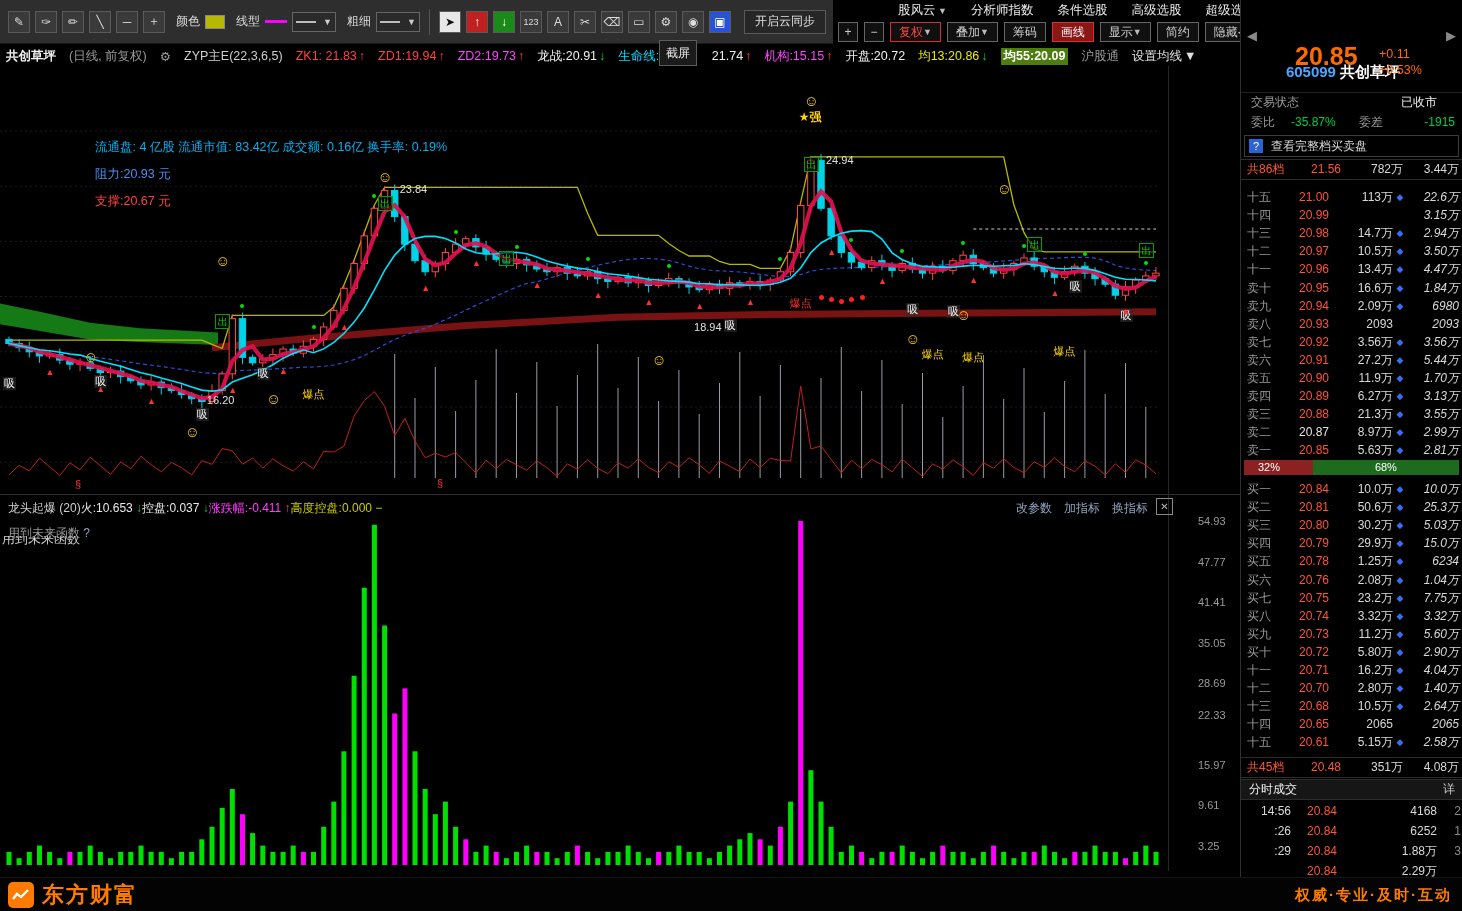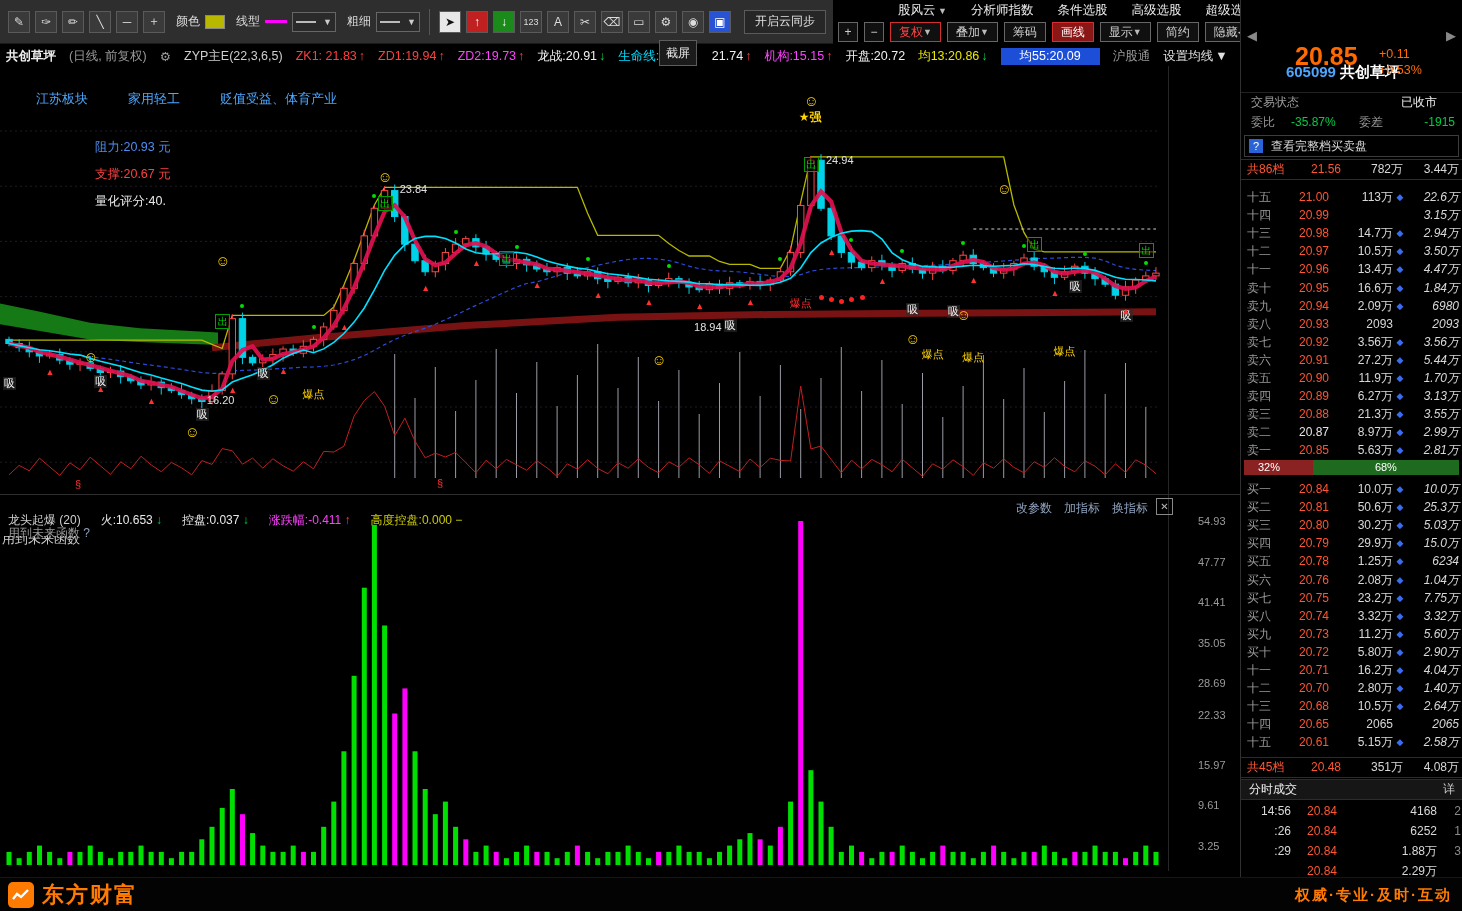--- a/index.html
+++ b/index.html
@@ -51,21 +51,21 @@
   .ax{position:absolute;left:30px;color:#9a9a9a;font-size:11px;}
   #axis-main{position:absolute;left:1168px;top:66px;width:72px;height:428px;}
   #axis-lower{position:absolute;left:1168px;top:519px;width:72px;height:352px;}
   #v-sep{position:absolute;left:1168px;top:66px;width:1px;height:805px;background:#262626;}
   #clip-note{position:absolute;left:2px;top:470px;height:11px;overflow:hidden;width:110px;}
   #clip-note span{position:relative;top:-7px;font-size:13px;color:#cfcfcf;}
   .sec-mark{position:absolute;color:#ff3030;font-size:11px;}
   #divider-h{position:absolute;left:0;top:494px;width:1240px;height:1px;background:#2f2f2f;}
   
   #lower-header{position:absolute;left:0;top:497px;width:1240px;height:22px;font-size:12px;}
-  #lh-left{position:absolute;left:8px;top:15px;display:flex;gap:20px;white-space:nowrap;}
+  #lh-left{position:absolute;left:8px;top:3px;display:flex;gap:0;white-space:nowrap;}
   #lh-links{position:absolute;left:1016px;top:3px;display:flex;gap:12px;}
   .lh-link{color:#8fa3bf;}
   #lh-close{position:absolute;left:1156px;top:1px;width:15px;height:15px;border:1px solid #888;color:#bbb;font-size:10px;display:flex;align-items:center;justify-content:center;}
   #lower-note{position:absolute;left:8px;top:525px;color:#999;font-size:12px;}
   #lower-svg{position:absolute;left:0;top:519px;}
   
   #right-panel{position:absolute;left:1240px;top:0;width:222px;height:877px;border-left:1px solid #303030;background:#000;font-size:12px;box-sizing:border-box;}
   .rp-nav{position:absolute;top:28px;color:#888;font-size:13px;}
   #rp-title{position:absolute;left:0;top:22px;width:204px;text-align:center;font-weight:bold;font-size:15px;white-space:nowrap;margin-top:41px;}
   #rp-price{position:absolute;left:54px;top:42px;font-size:25px;font-weight:bold;}
@@ -180,21 +180,21 @@
       <span class="seg" style="color: rgb(207, 207, 207);">ZYP主E(22,3,6,5)</span>
       <span class="seg" style="color: rgb(255, 64, 64);">ZK1: 21.83<span class="arr" style="color: rgb(255, 64, 64);">↑</span></span>
       <span class="seg" style="color: rgb(255, 64, 64);">ZD1:19.94<span class="arr" style="color: rgb(255, 64, 64);">↑</span></span>
       <span class="seg" style="color: rgb(255, 68, 255);">ZD2:19.73<span class="arr" style="color: rgb(255, 64, 64);">↑</span></span>
       <span class="seg" style="color: rgb(240, 240, 240);">龙战:20.91<span class="arr" style="color: rgb(0, 204, 68);">↓</span></span>
       <span class="seg" style="color: rgb(0, 224, 255);">生命线:20.83<span class="arr" style="color: rgb(0, 204, 68);">↓</span></span>
       <span class="seg" style="color: rgb(240, 240, 240);">21.74<span class="arr" style="color: rgb(255, 64, 64);">↑</span></span>
       <span class="seg" style="color: rgb(255, 68, 255);">机构:15.15<span class="arr" style="color: rgb(255, 64, 64);">↑</span></span>
       <span class="seg" style="color: rgb(240, 240, 240);">开盘:20.72</span>
       <span class="seg" style="color: rgb(232, 232, 0);">均13:20.86<span class="arr" style="color: rgb(0, 204, 68);">↓</span></span>
-      <span class="seg" style="color: rgb(255, 255, 255); background: #1d4ed8; padding: 0px 19px;">均55:20.09</span>
+      <span class="seg" style="color: rgb(255, 255, 255); background: #4d7c0f; padding: 0px 3px; font-weight: bold;">均55:20.09</span>
       <span class="seg" style="color: rgb(154, 154, 154);">沪股通</span>
       <span class="seg" style="color: rgb(224, 224, 224);">设置均线<span class="arr" style="color: rgb(224, 224, 224);">▼</span></span>
     </div>
 
   <div id="shot-btn">截屏</div>
 
   <div id="main-area">
     <svg id="main-svg" width="1165" height="400">
         <line x1="0" x2="1160" y1="46" y2="46" stroke="#1c1c24" stroke-dasharray="2 3"></line>
         <line x1="0" x2="1160" y1="101.2" y2="101.2" stroke="#1c1c24" stroke-dasharray="2 3"></line>
@@ -471,29 +471,24 @@
         <line x1="1135.65" x2="1135.65" y1="192.27999999999992" y2="208.83999999999997" stroke="#ff4646"></line>
         <rect x="1132.45" y="195.03999999999996" width="6.4" height="6.900000000000006" fill="#000" stroke="#ff4646"></rect>
         <line x1="1145.8" x2="1145.8" y1="186.484" y2="197.8" stroke="#ff4646"></line>
         <rect x="1142.6" y="190.9" width="6.4" height="4.139999999999958" fill="#000" stroke="#ff4646"></rect>
         <line x1="1155.95" x2="1155.95" y1="182.0679999999999" y2="195.04000000000008" stroke="#ff4646"></line>
         <rect x="1152.75" y="188.13999999999996" width="6.4" height="2.7600000000000477" fill="#000" stroke="#ff4646"></rect>
         <polyline stroke="#e01050" stroke-width="4.2" stroke-opacity="0.92" points="9.0,258.5 19.1,260.6 29.3,262.7 39.5,266.8 49.6,269.1 59.8,271.9 69.9,274.6 80.0,277.4 90.2,280.1 100.4,282.9 110.5,285.7 120.7,288.4 130.8,291.2 141.0,295.8 151.1,297.6 161.3,299.9 171.4,301.8 181.6,305.9 191.7,309.6 201.8,313.3 212.0,311.9 222.2,303.6 232.3,276.0 242.5,265.0 252.6,261.3 262.8,274.6 272.9,273.7 283.1,269.1 293.2,267.3 303.4,264.5 313.5,261.3 323.7,252.5 333.8,240.6 343.9,223.6 354.1,202.4 364.3,177.6 374.4,150.9 384.6,126.6 394.7,120.2 404.9,132.1 415.0,155.5 425.2,173.9 435.3,180.3 445.4,177.6 455.6,168.4 465.8,160.1 475.9,158.2 486.1,161.5 496.2,168.4 506.4,173.9 516.5,175.7 526.6,177.6 536.8,179.4 547.0,183.5 557.1,184.5 567.3,185.8 577.4,187.2 587.6,188.6 597.7,190.4 607.9,192.3 618.0,194.1 628.1,195.5 638.3,195.0 648.5,197.8 658.6,197.8 668.8,197.3 678.9,196.4 689.1,197.8 699.2,201.5 709.4,201.9 719.5,202.4 729.6,200.1 739.8,200.6 750.0,198.3 760.1,198.7 770.3,196.9 780.4,193.7 790.6,183.1 800.7,158.2 810.9,121.1 821.0,106.4 831.1,116.5 841.3,147.2 851.5,165.1 861.6,175.7 871.8,178.5 881.9,179.4 892.1,180.3 902.2,181.2 912.4,182.6 922.5,183.5 932.6,184.5 942.8,184.9 953.0,180.8 963.1,177.1 973.3,174.8 983.4,177.1 993.6,183.1 1003.7,184.9 1013.9,183.5 1024.0,178.5 1034.2,177.6 1044.3,180.3 1054.5,186.8 1064.6,188.6 1074.8,186.8 1084.9,185.4 1095.0,187.7 1105.2,193.7 1115.4,201.0 1125.5,203.8 1135.7,202.4 1145.8,196.0 1156.0,191.4" fill="none"></polyline>
         <polyline stroke="#00e0ff" stroke-width="1.6" points="9.0,258.5 19.1,260.6 29.3,262.7 39.5,264.7 49.6,265.7 59.8,267.3 69.9,269.0 80.0,270.1 90.2,273.2 100.4,276.3 110.5,278.7 120.7,281.3 130.8,284.6 141.0,287.7 151.1,289.9 161.3,293.0 171.4,295.8 181.6,298.5 191.7,302.0 201.8,305.1 212.0,306.3 222.2,304.9 232.3,297.0 242.5,293.2 252.6,289.7 262.8,285.3 272.9,279.7 283.1,273.2 293.2,268.5 303.4,265.1 313.5,267.7 323.7,263.9 333.8,257.3 343.9,248.5 354.1,237.1 364.3,223.0 374.4,204.9 384.6,185.4 394.7,170.1 404.9,159.7 415.0,153.5 425.2,151.4 435.3,151.4 445.4,153.5 455.6,158.0 465.8,164.0 475.9,167.8 486.1,169.0 496.2,168.8 506.4,167.8 516.5,167.3 526.6,168.8 536.8,171.9 547.0,176.1 557.1,178.7 567.3,181.1 577.4,183.1 587.6,184.2 597.7,186.6 607.9,188.7 618.0,189.7 628.1,191.1 638.3,192.6 648.5,194.2 658.6,195.0 668.8,195.9 678.9,196.4 689.1,197.1 699.2,198.7 709.4,198.8 719.5,199.9 729.6,199.5 739.8,199.9 750.0,200.2 760.1,200.4 770.3,199.5 780.4,197.3 790.6,193.3 800.7,183.0 810.9,167.6 821.0,158.0 831.1,152.3 841.3,148.3 851.5,146.1 861.6,145.6 871.8,146.6 881.9,154.0 892.1,167.8 902.2,174.7 912.4,178.8 922.5,181.4 932.6,181.9 942.8,182.3 953.0,182.3 963.1,181.1 973.3,180.2 983.4,180.7 993.6,181.2 1003.7,180.7 1013.9,180.4 1024.0,178.8 1034.2,179.5 1044.3,181.6 1054.5,183.3 1064.6,183.8 1074.8,183.0 1084.9,183.5 1095.0,185.4 1105.2,188.7 1115.4,192.3 1125.5,194.2 1135.7,194.5 1145.8,195.0 1156.0,195.9" fill="none"></polyline>
         <polyline stroke="#c02020" stroke-width="1" points="9.0,389.8 19.1,380.4 29.3,385.8 39.5,373.2 49.6,381.8 59.8,390.4 69.9,377.8 80.0,384.8 90.2,372.2 100.4,380.8 110.5,389.4 120.7,376.8 130.8,383.8 141.0,371.2 151.1,379.8 161.3,386.8 171.4,377.4 181.6,382.8 191.7,389.8 201.8,375.6 212.0,379.4 222.2,363.6 232.3,365.8 242.5,379.2 252.6,373.0 262.8,383.2 272.9,373.8 283.1,380.8 293.2,386.2 303.4,376.8 313.5,383.8 323.7,366.4 333.8,367.0 343.9,361.2 354.1,331.0 364.3,315.6 374.4,306.6 384.6,321.2 394.7,350.6 404.9,333.2 415.0,356.2 425.2,372.8 435.3,368.2 445.4,372.0 455.6,367.4 465.8,377.6 475.9,387.8 486.1,375.2 496.2,383.8 506.4,374.4 516.5,379.8 526.6,385.2 536.8,375.8 547.0,382.8 557.1,391.4 567.3,378.8 577.4,384.2 587.6,374.8 597.7,383.4 607.9,388.8 618.0,377.8 628.1,383.2 638.3,373.8 648.5,382.4 658.6,387.8 668.8,376.8 678.9,382.2 689.1,372.8 699.2,379.8 709.4,388.4 719.5,375.8 729.6,381.2 739.8,386.6 750.0,374.0 760.1,382.6 770.3,373.2 780.4,375.4 790.6,376.0 800.7,301.0 810.9,364.0 821.0,361.0 831.1,374.4 841.3,387.8 851.5,375.2 861.6,383.8 871.8,374.4 881.9,379.8 892.1,386.8 902.2,374.2 912.4,382.8 922.5,391.4 932.6,378.8 942.8,384.2 953.0,374.8 963.1,381.8 973.3,390.4 983.4,377.8 993.6,383.2 1003.7,373.8 1013.9,382.4 1024.0,387.8 1034.2,376.8 1044.3,382.2 1054.5,372.8 1064.6,381.4 1074.8,386.8 1084.9,375.8 1095.0,381.2 1105.2,389.8 1115.4,378.8 1125.5,387.4 1135.7,374.8 1145.8,380.2 1156.0,388.8" fill="none"></polyline>
       </svg>
-    <div id="chart-tags">
-        <div class="tag">江苏板块</div>
-        <div class="tag">家用轻工</div>
-        <div class="tag">贬值受益、体育产业</div>
-      </div>
     <div id="chart-info">
+        <div style="color: rgb(0, 176, 240);">流通盘: 4 亿股  流通市值: 83.42亿  成交额: 0.16亿  换手率: 0.19%</div>
         <div style="color: rgb(77, 141, 240);">阻力:20.93 元</div>
         <div style="color: rgb(255, 64, 64);">支撑:20.67 元</div>
-        <div style="color: rgb(232, 232, 232);">量化评分:40.</div>
       </div>
     <div id="marks">
         <div class="mk smiley" style="left: 83.2px; top: 283.32px;">☺</div>
         <div class="mk smiley" style="left: 184.7px; top: 357.84px;">☺</div>
         <div class="mk smiley" style="left: 215.15px; top: 186.72px;">☺</div>
         <div class="mk smiley" style="left: 265.9px; top: 324.72px;">☺</div>
         <div class="mk smiley" style="left: 377.55px; top: 102.54px;">☺</div>
         <div class="mk smiley" style="left: 651.6px; top: 286.08px;">☺</div>
         <div class="mk smiley" style="left: 905.35px; top: 265.38px;">☺</div>
         <div class="mk smiley" style="left: 956.1px; top: 240.54px;">☺</div>

